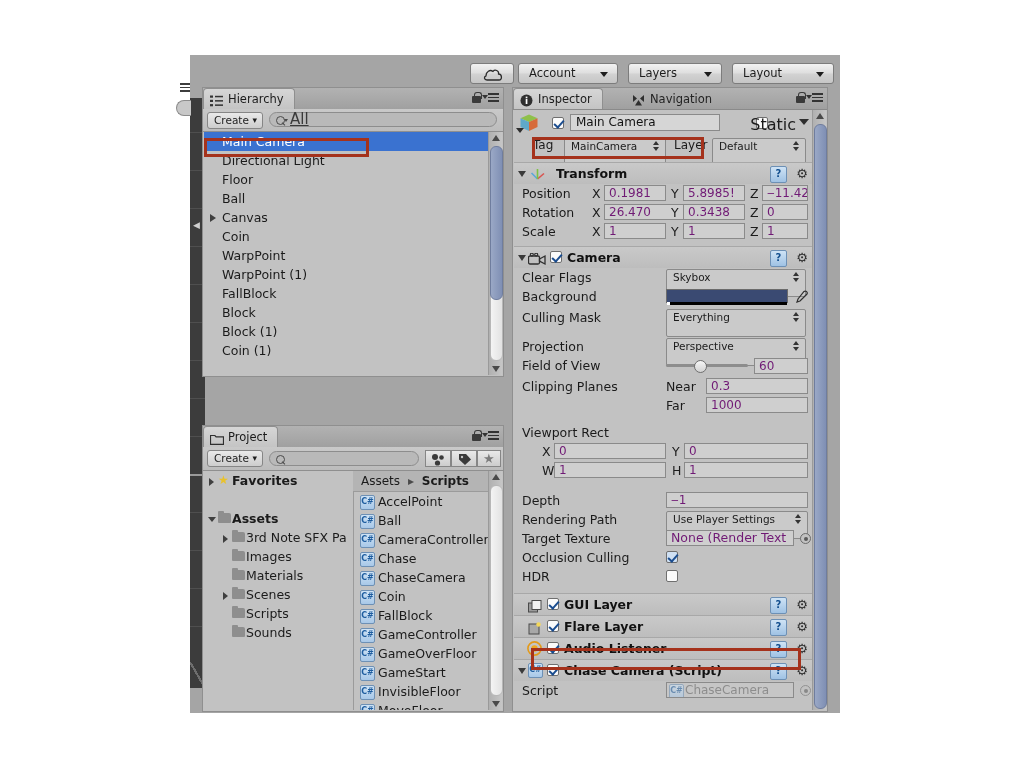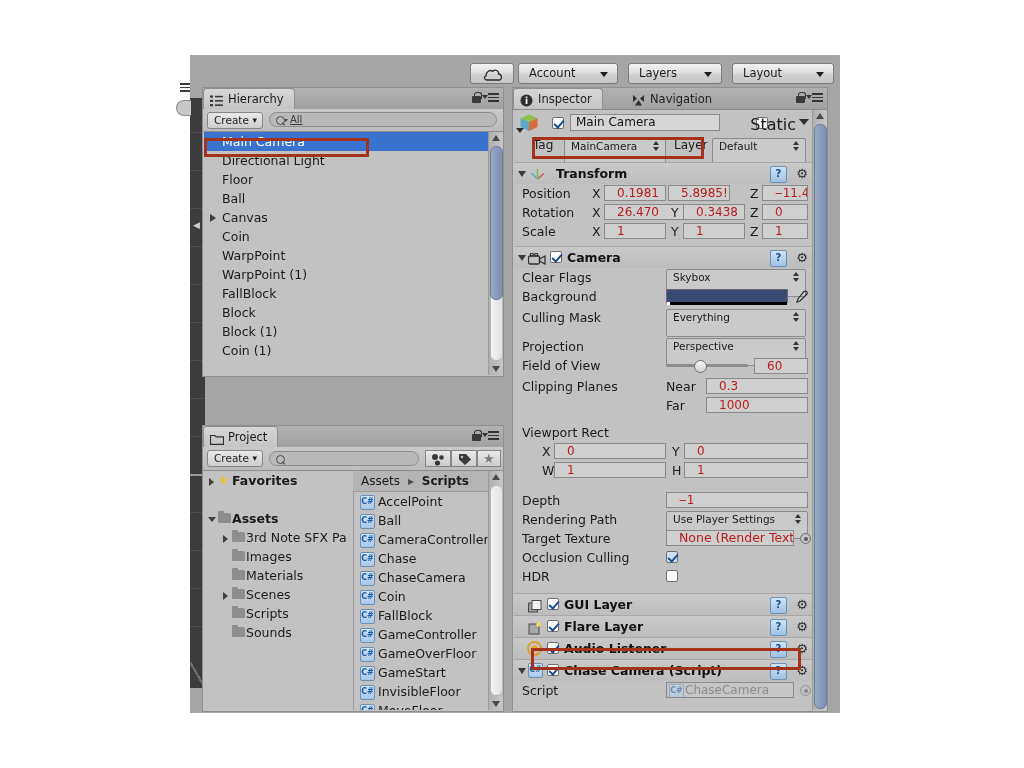--- a/index.html
+++ b/index.html
@@ -57,21 +57,21 @@
       border-left:3px solid transparent;border-right:3px solid transparent;border-top:4px solid #333;}
 
   .toolrow{position:absolute;left:0;height:22px;width:100%;
       background:linear-gradient(to bottom,#c9c9c9,#bcbcbc);border-bottom:1px solid #8f8f8f;}
   .create-btn{position:absolute;left:4px;top:3px;height:17px;width:56px;box-sizing:border-box;
       border:1px solid #868686;border-radius:3px;
       background:linear-gradient(to bottom,#e9e9e9,#cdcdcd);
       font-size:10.5px;color:#1d1d1d;line-height:15px;text-align:left;padding-left:6px;}
   .create-btn .c2{position:absolute;right:5px;top:0;font-size:9px;}
   .searchfield{position:absolute;height:15px;box-sizing:border-box;border:1px solid #8d8d8d;
-      border-radius:8px;background:#b9b9b9;font-size:10px;color:#3a3a3a;line-height:13px;padding-left:20px;text-decoration:underline;}
+      border-radius:8px;background:#b9b9b9;font-size:15px;color:#3a3a3a;line-height:13px;padding-left:20px;text-decoration:underline;}
   .searchfield .mag{position:absolute;left:6px;top:3px;width:7px;height:7px;
       border:1.4px solid #4a4a4a;border-radius:50%;}
   .searchfield .magh{position:absolute;left:12px;top:9px;width:4px;height:1.4px;background:#4a4a4a;
       transform:rotate(45deg);transform-origin:left center;}
   .searchfield .vcar{position:absolute;left:14px;top:5.5px;width:0;height:0;
       border-left:2.5px solid transparent;border-right:2.5px solid transparent;border-top:3.5px solid #4a4a4a;}
 
   
   #hierarchy{left:12px;top:32px;width:302px;height:290px;padding-left:32px;}
   .h-list{position:absolute;left:1px;top:44px;right:14px;bottom:1px;background:#c2c2c2;overflow:hidden;}
@@ -143,21 +143,21 @@
   .comp-head .tri{position:absolute;left:4px;top:8px;width:0;height:0;
       border-left:4.5px solid transparent;border-right:4.5px solid transparent;border-top:6px solid #3a3a3a;}
   .comp-title{position:absolute;font-size:12.5px;font-weight:bold;color:#111;line-height:21px;}
   .helpico{position:absolute;right:27px;top:3px;width:15px;height:15px;border-radius:2px;
       background:linear-gradient(to bottom,#cfe3f5,#9fc2e4);border:1px solid #6d90b5;
       font-size:10px;color:#14508f;text-align:center;line-height:13px;font-weight:bold;}
   .gearico{position:absolute;right:6px;top:4px;font-size:13px;color:#2f2f2f;line-height:13px;}
   .prow{position:relative;height:19px;}
   .prow .lab{position:absolute;left:8px;top:0;font-size:12.5px;color:#1b1b1b;line-height:19px;}
   .field{position:absolute;height:16px;box-sizing:border-box;background:#cfcfcf;border:1px solid #8a8a8a;
-      font-size:12px;color:#b91c1c;line-height:14px;padding-left:12px;overflow:hidden;white-space:nowrap;}
+      font-size:12px;color:#701a75;line-height:14px;padding-left:4px;overflow:hidden;white-space:nowrap;}
   .axis{position:absolute;font-size:12.5px;color:#1b1b1b;line-height:19px;}
   .colorswatch{position:absolute;height:14px;border:1px solid #6b6b6b;box-sizing:border-box;}
   .colorswatch .alpha{position:absolute;left:0;bottom:-3px;height:3px;width:100%;background:#000;}
   .colorswatch .alpha .w{position:absolute;left:0;top:0;height:3px;width:3px;background:#fff;}
   .slider{position:absolute;height:16px;}
   .slider .tr{position:absolute;left:0;top:7px;width:100%;height:3px;border-radius:2px;background:#8d8d8d;}
   .slider .kn{position:absolute;top:3px;width:11px;height:11px;border-radius:50%;
       background:linear-gradient(to bottom,#f6f6f6,#d2d2d2);border:1px solid #6f6f6f;}
   .radio{position:absolute;width:11px;height:11px;border-radius:50%;border:1px solid #6b6b6b;
       box-sizing:border-box;background:#c2c2c2;}
@@ -473,21 +473,21 @@
         </span>
         <span class="comp-title" style="left:42px">Transform</span>
         <span class="helpico">?</span>
         <span class="gearico">⚙</span>
       </div>
       <div class="prow">
         <span class="lab">Position</span>
         <span class="axis" style="left:78px">X</span>
         <div class="field" style="left:90px;top:1px;width:62px"><span>0.1981</span></div>
         <span class="axis" style="left:157px">Y</span>
-        <div class="field" style="left:154px;top:1px;width:62px"><span>5.8985!</span></div>
+        <div class="field" style="left:169px;top:1px;width:62px"><span>5.8985!</span></div>
         <span class="axis" style="left:236px">Z</span>
         <div class="field" style="left:248px;top:1px;width:46px"><span>‒11.42!</span></div>
       </div>
       <div class="prow">
         <span class="lab">Rotation</span>
         <span class="axis" style="left:78px">X</span>
         <div class="field" style="left:90px;top:1px;width:80px"><span>26.470</span></div>
         <span class="axis" style="left:157px">Y</span>
         <div class="field" style="left:169px;top:1px;width:62px"><span>0.3438</span></div>
         <span class="axis" style="left:236px">Z</span>

